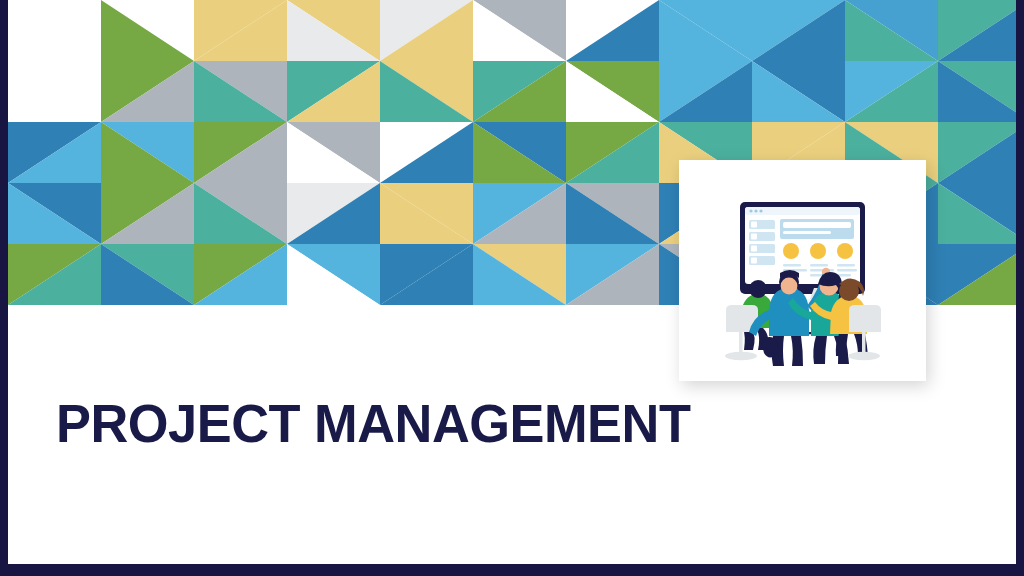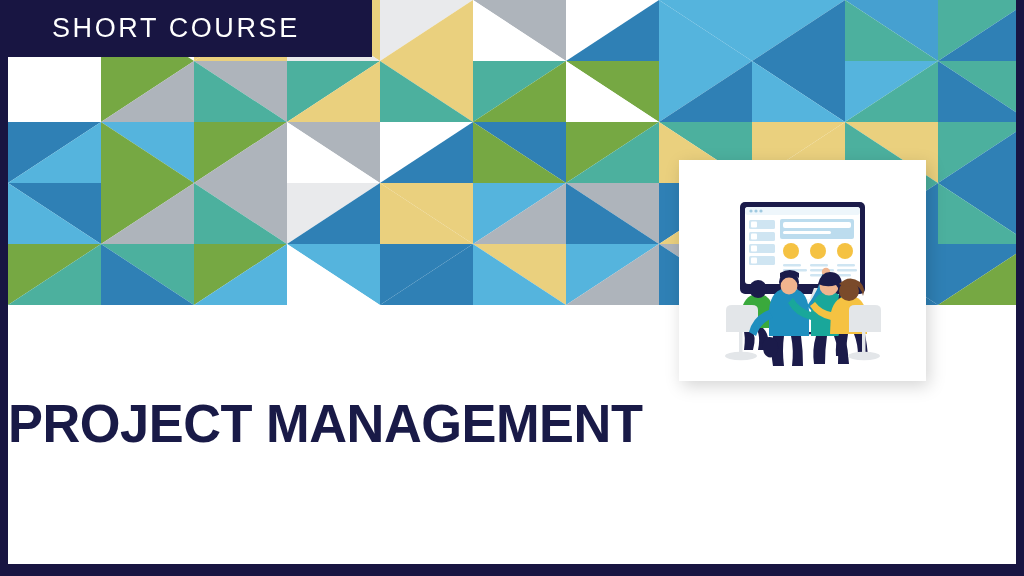--- a/index.html
+++ b/index.html
@@ -60,20 +60,21 @@
     box-shadow:3px 5px 16px rgba(0,0,0,0.17);
     z-index:15;
   }
   #illo { position:absolute; left:0; top:0; width:247px; height:221px; }
 
   
   #title-wrap {
     position:absolute;
     left:0; top:392px;
     width:1008px;
+    padding-left:48px;
     z-index:10;
   }
   #course-title {
     color:#191a47;
     font-size:54px;
     font-weight:bold;
     letter-spacing:-0.5px;
     font-family:"Liberation Sans", sans-serif;
     white-space:nowrap;
     transform:scaleX(0.97);
@@ -302,23 +303,20 @@
         <div class="pcell" style="left: 837px; top: 244px; width: 93px; height: 61px;">
           <div class="tri" style="border-top: 61px solid rgb(47, 128, 181); border-left: 93px solid transparent; left: 0px; top: 0px;"></div>
           <div class="tri" style="border-bottom: 61px solid rgb(47, 128, 181); border-right: 93px solid transparent; left: 0px; top: 0px;"></div>
         </div>
         <div class="pcell" style="left: 930px; top: 244px; width: 93px; height: 61px;">
           <div class="tri" style="border-top: 61px solid rgb(47, 128, 181); border-right: 93px solid transparent; left: 0px; top: 0px;"></div>
           <div class="tri" style="border-bottom: 61px solid rgb(118, 168, 67); border-left: 93px solid transparent; left: 0px; top: 0px;"></div>
         </div>
       </div>
 
-    <div id="banner">
-      <span id="banner-label">SHORT COURSE</span>
-    </div>
 
     <div id="card">
       <svg id="illo" viewBox="0 0 247 221">
 
         <rect x="61" y="42" width="125" height="92" rx="5" fill="#1b1b4a"></rect>
 
         <rect x="66" y="47" width="115" height="77" rx="3" fill="#ffffff"></rect>
 
         <rect x="66" y="47" width="115" height="8" rx="3" fill="#eef6fb"></rect>
         <circle cx="72" cy="51" r="1.6" fill="#9fc9e0"></circle>

